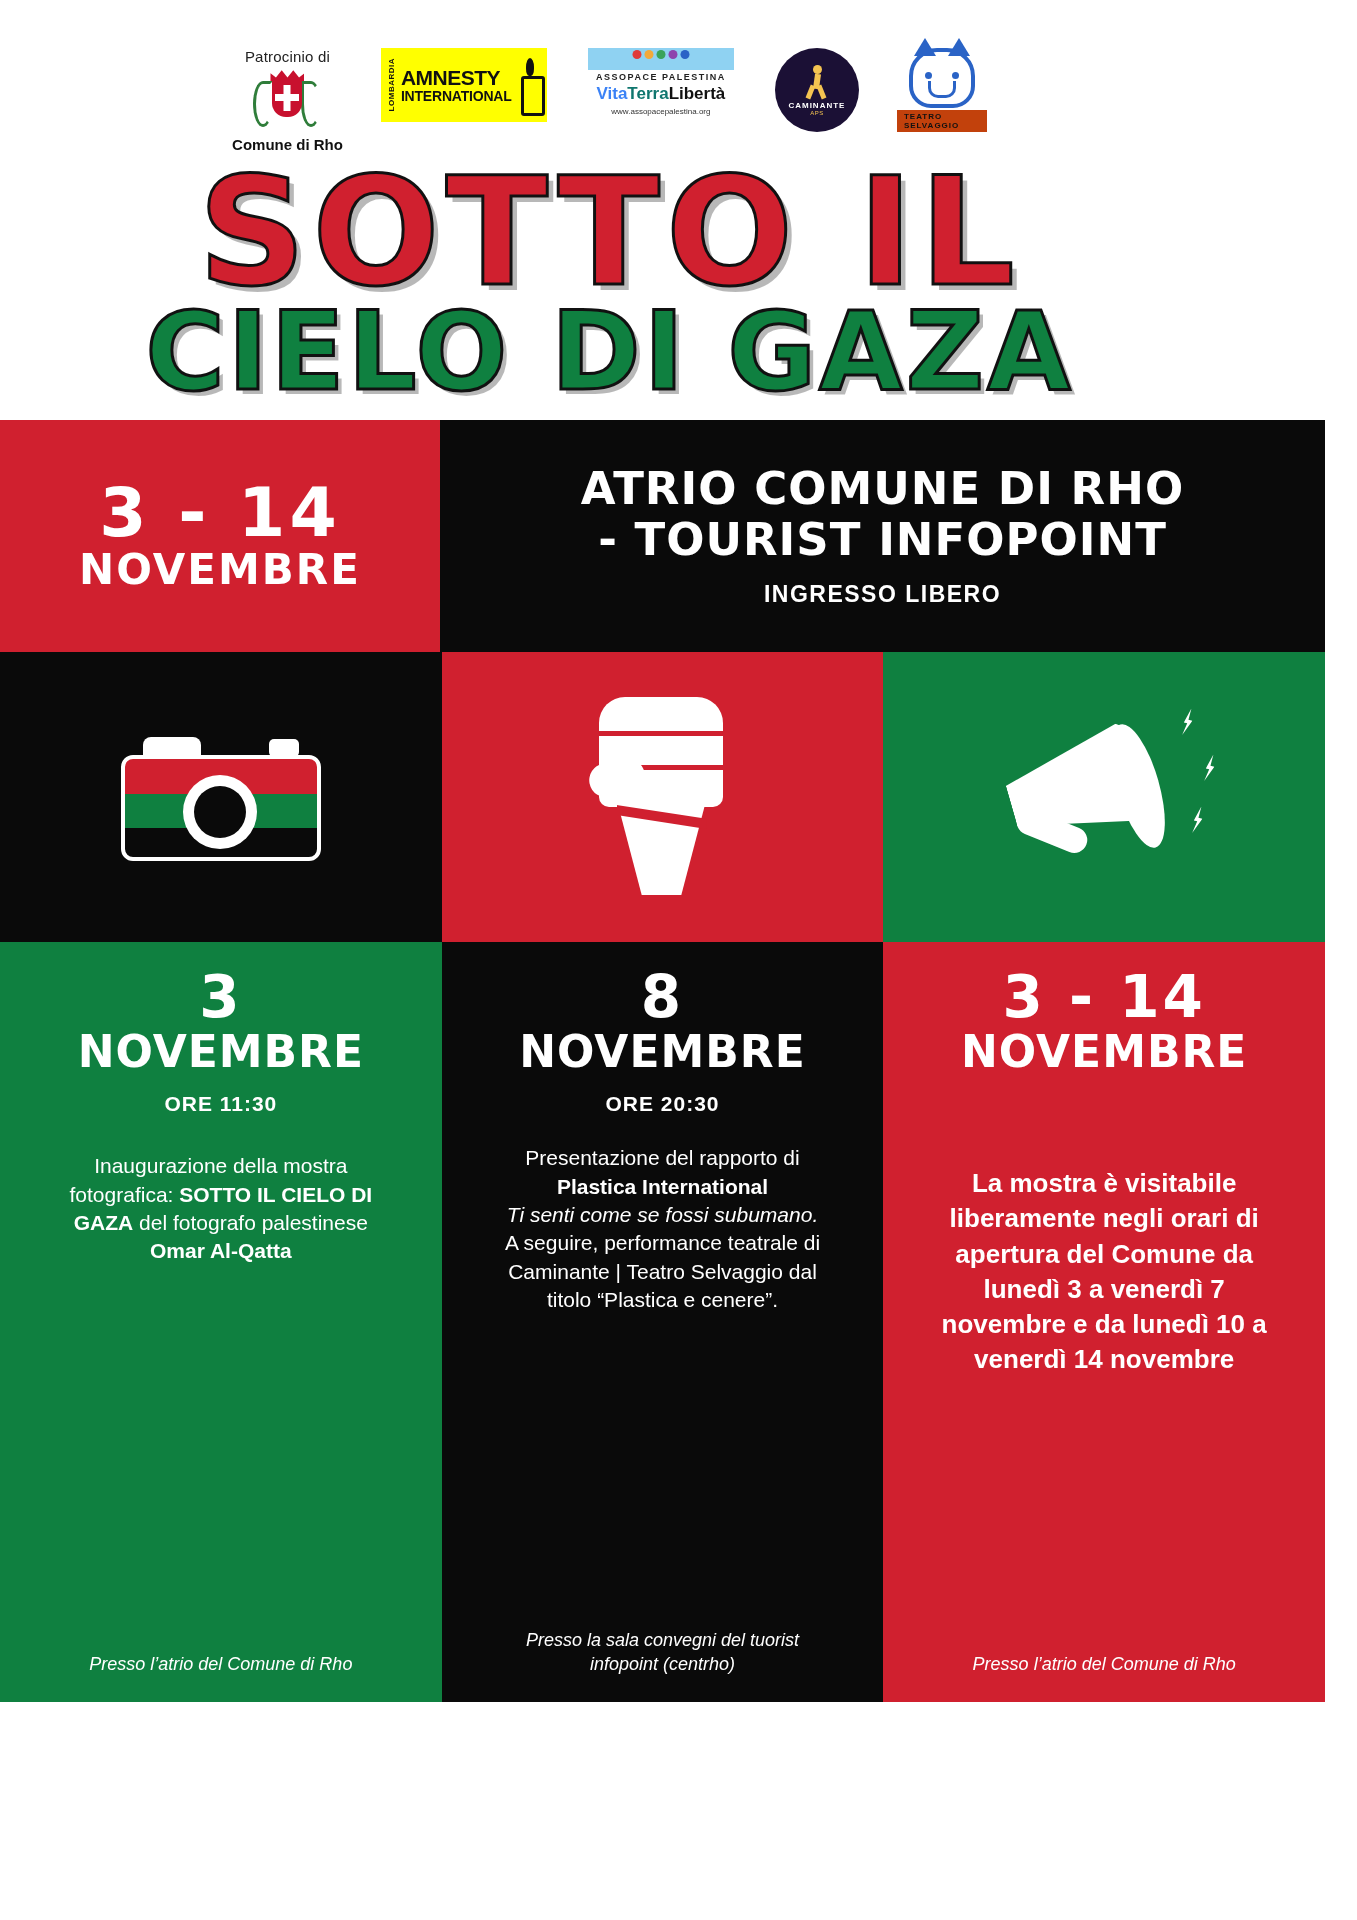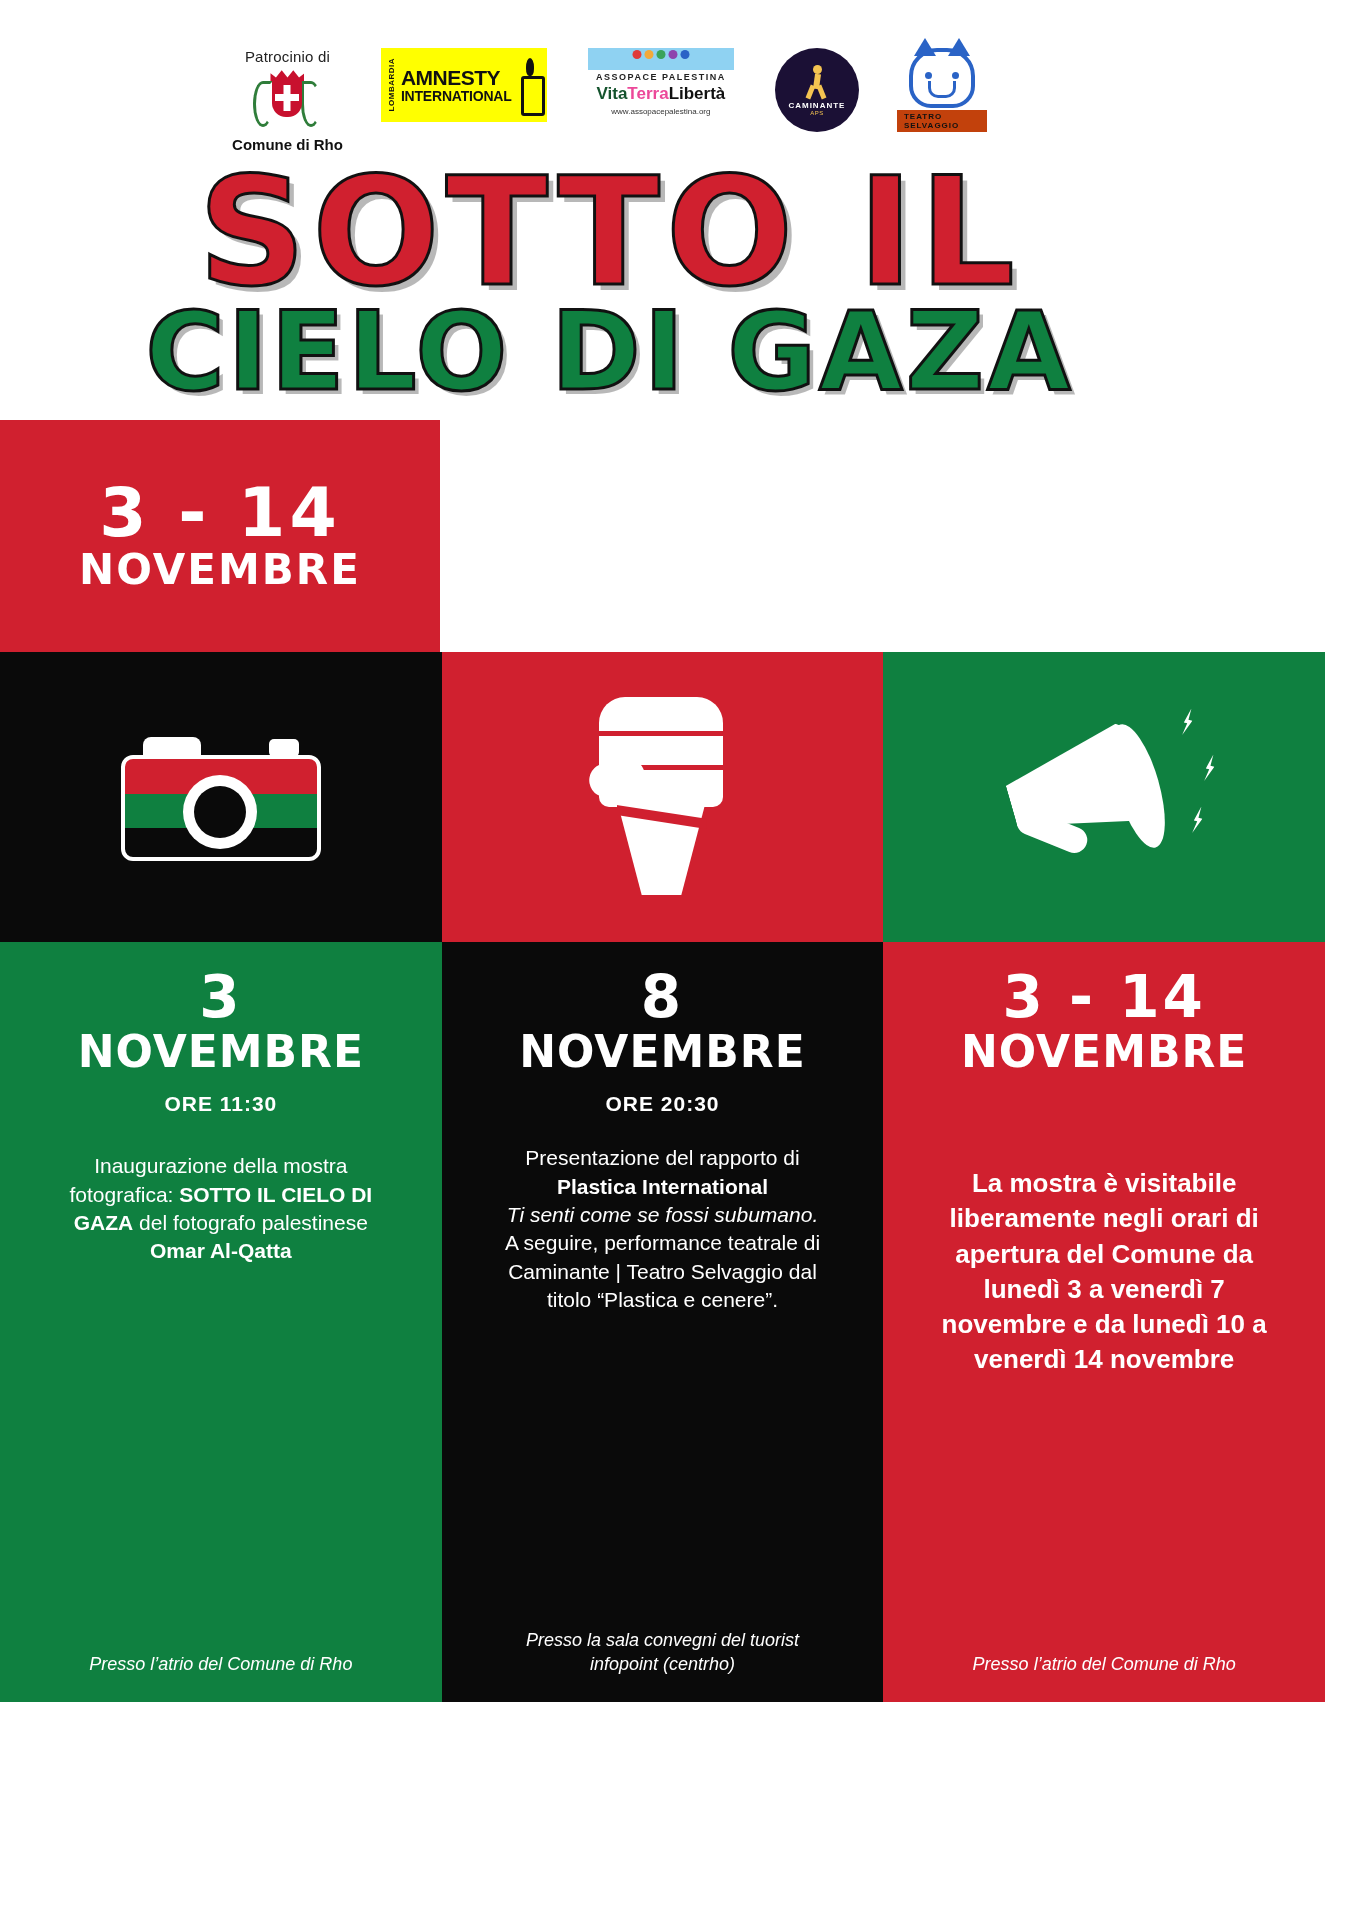--- a/index.html
+++ b/index.html
@@ -189,22 +189,22 @@
     letter-spacing: 1.5px;
     color: #222;
     margin-top: 2px;
   }
   .assopace .tagline2 {
     font-size: 17px;
     font-weight: bold;
     margin-top: 2px;
     white-space: nowrap;
   }
-  .assopace .tagline2 .vita { color: #14532d; }
-  .assopace .tagline2 .terra { color: #ec4899; }
+  .assopace .tagline2 .vita { color: #3b82f6; }
+  .assopace .tagline2 .terra { color: #0f766e; }
   .assopace .tagline2 .liberta { color: #111; }
   .assopace .url {
     font-size: 8px;
     color: #333;
     margin-top: 3px;
   }
 
   
   .caminante {
     width: 84px;
@@ -684,20 +684,25 @@
   <div class="title-wrap">
     <div class="title-line1">SOTTO IL</div>
     <div class="title-line2">CIELO DI GAZA</div>
   </div>
 
   <div class="band-top">
     <div class="band-date">
       <div class="big">3 - 14</div>
       <div class="month">NOVEMBRE</div>
     </div>
+    <div class="band-venue">
+      <div class="v1">ATRIO COMUNE DI RHO</div>
+      <div class="v1">- TOURIST INFOPOINT</div>
+      <div class="v2">INGRESSO LIBERO</div>
+    </div>
   </div>
 
   <div class="band-icons">
 
     <div class="icon-cell black">
       <div class="camera">
         <div class="hump"></div>
         <div class="flash"></div>
         <div class="body"></div>
         <div class="lens-out"></div>

